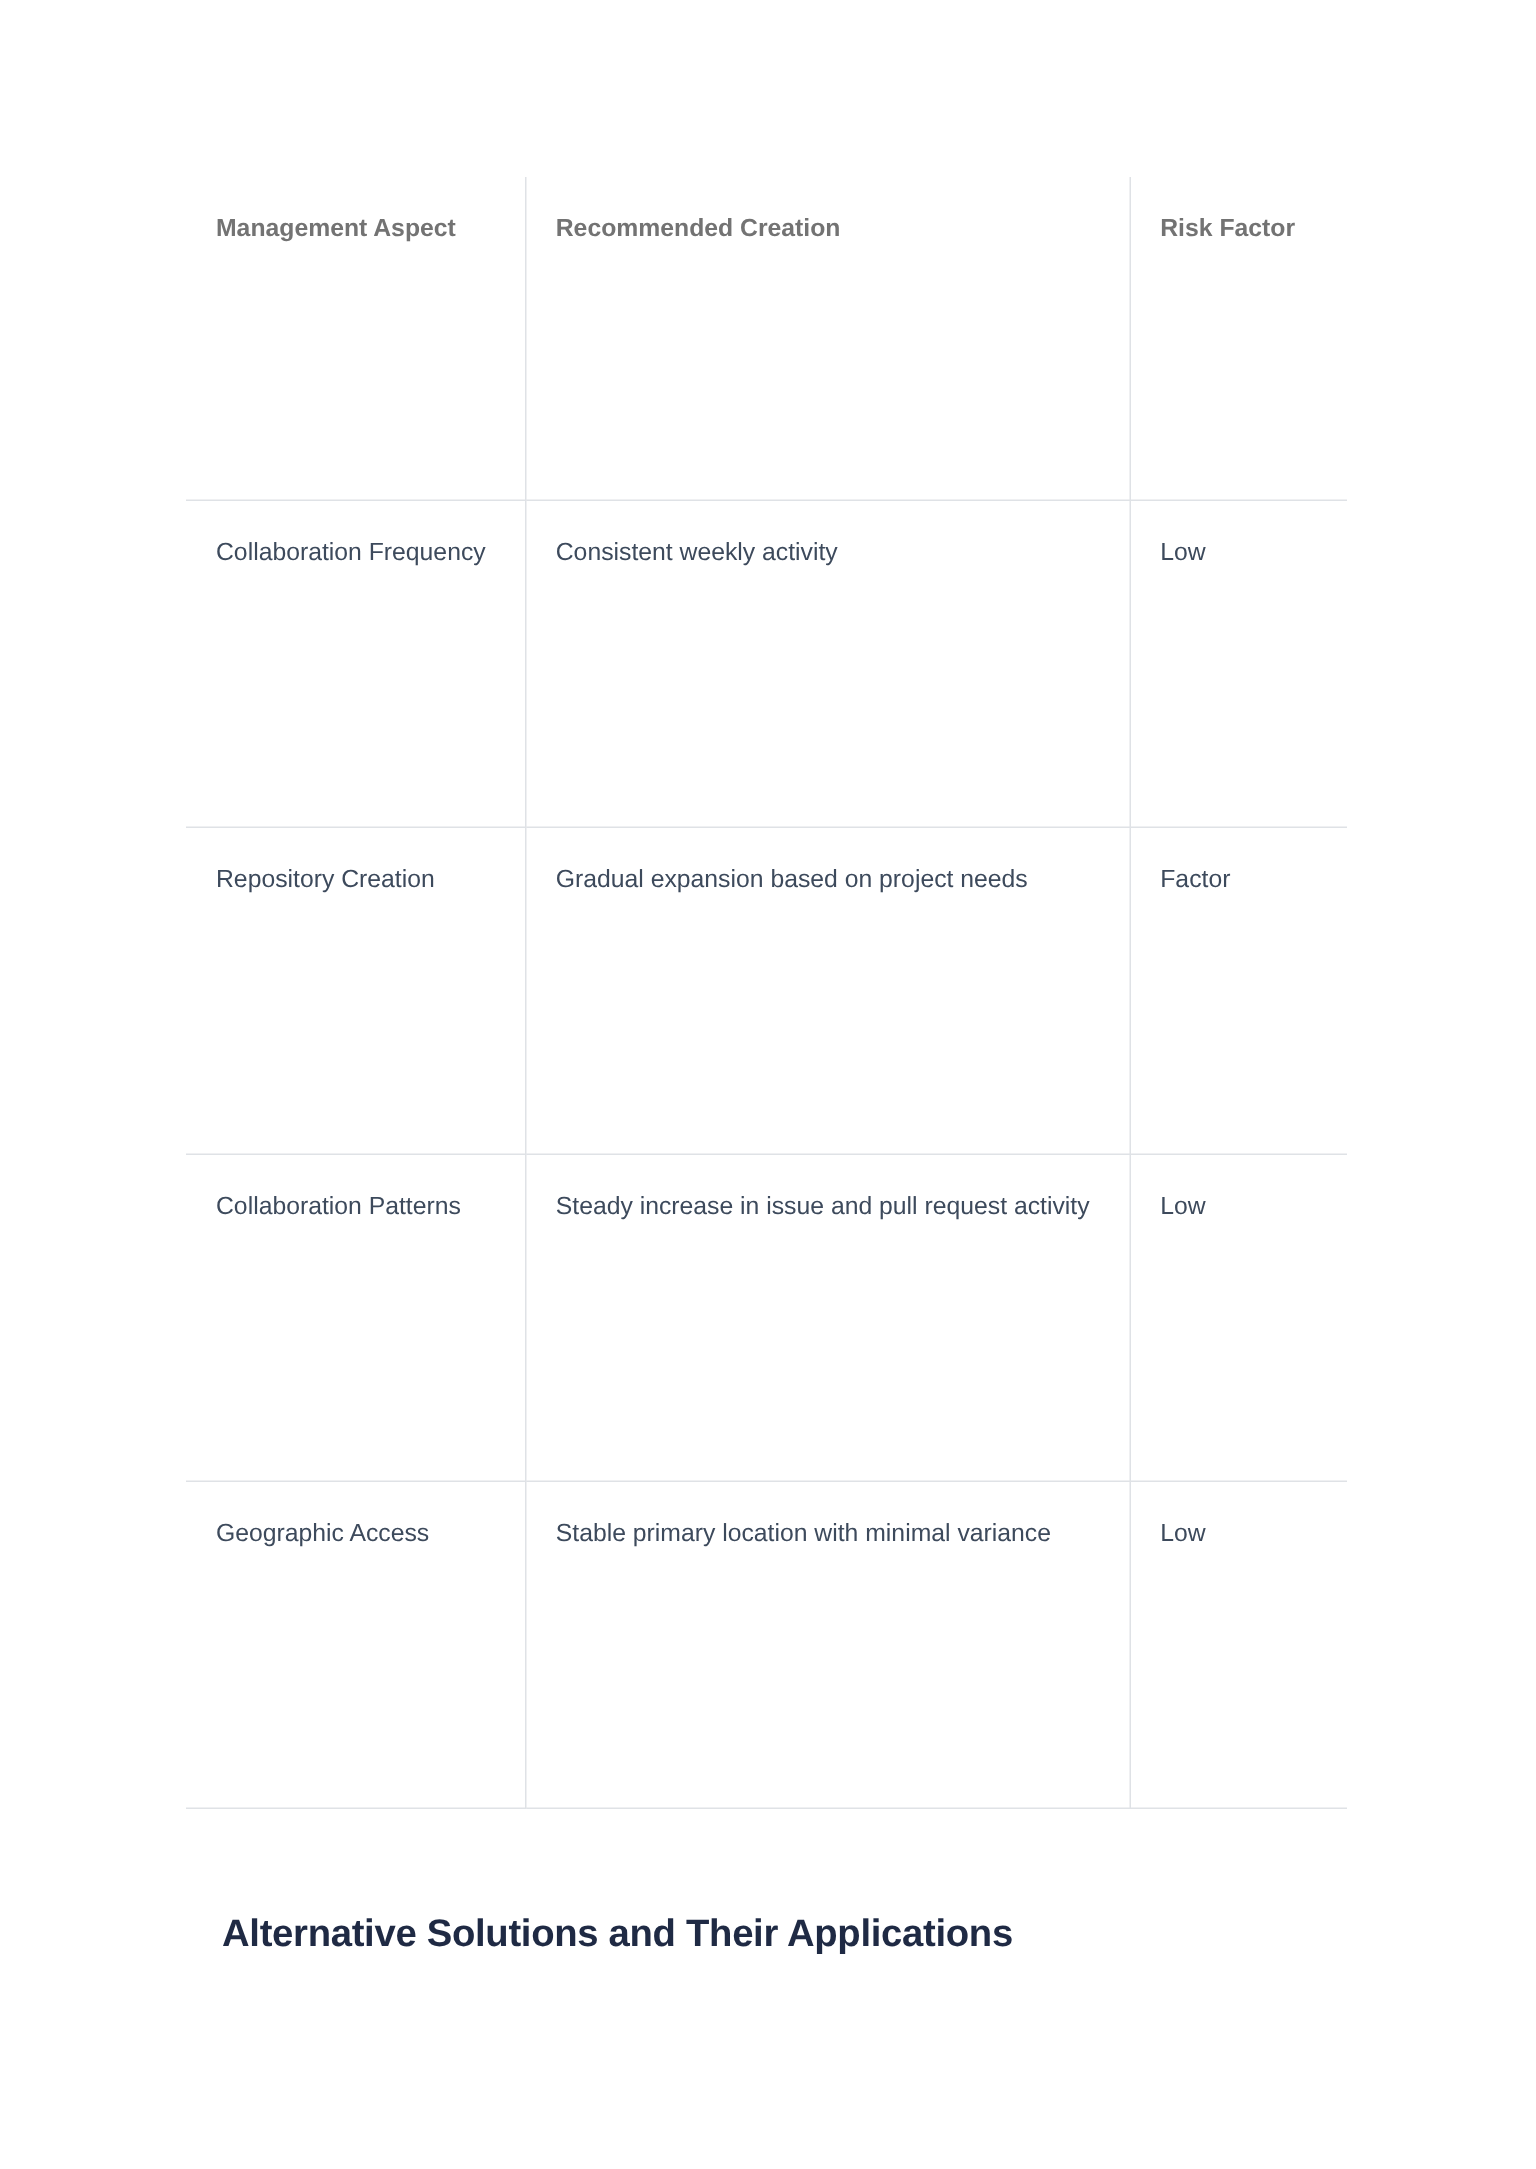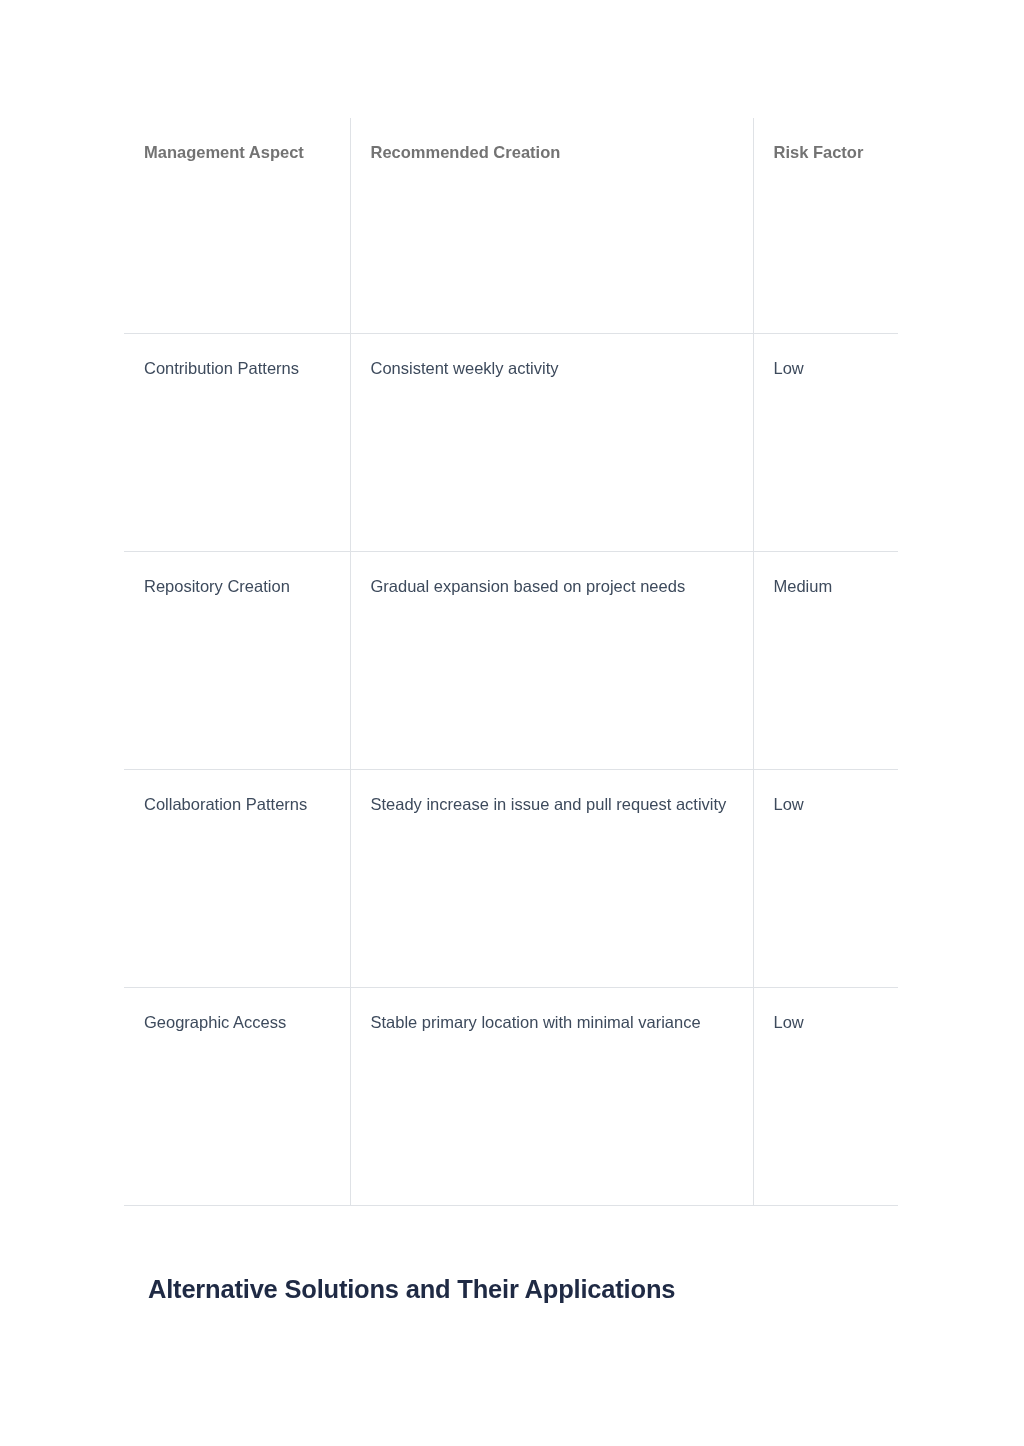--- a/index.html
+++ b/index.html
@@ -109,28 +109,28 @@
       </colgroup>
       <thead>
         <tr>
           <th>Management Aspect</th>
           <th>Recommended Creation</th>
           <th>Risk Factor</th>
         </tr>
       </thead>
       <tbody>
         <tr>
-          <td>Contribution Patterns</td>
+          <td>Collaboration Frequency</td>
           <td>Consistent weekly activity</td>
           <td>Low</td>
         </tr>
         <tr>
           <td>Repository Creation</td>
           <td>Gradual expansion based on project needs</td>
-          <td>Medium</td>
+          <td>Factor</td>
         </tr>
         <tr>
           <td>Collaboration Patterns</td>
           <td>Steady increase in issue and pull request activity</td>
           <td>Low</td>
         </tr>
         <tr>
           <td>Geographic Access</td>
           <td>Stable primary location with minimal variance</td>
           <td>Low</td>

